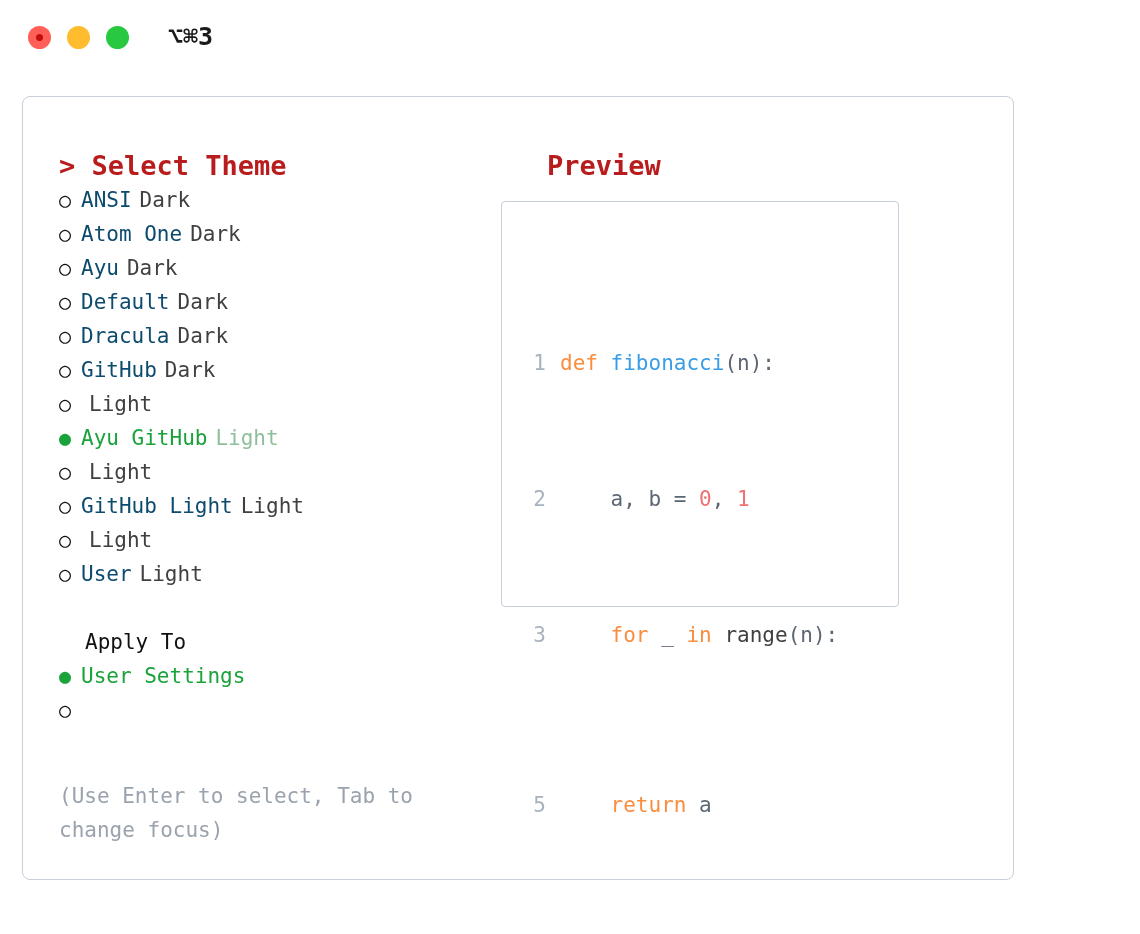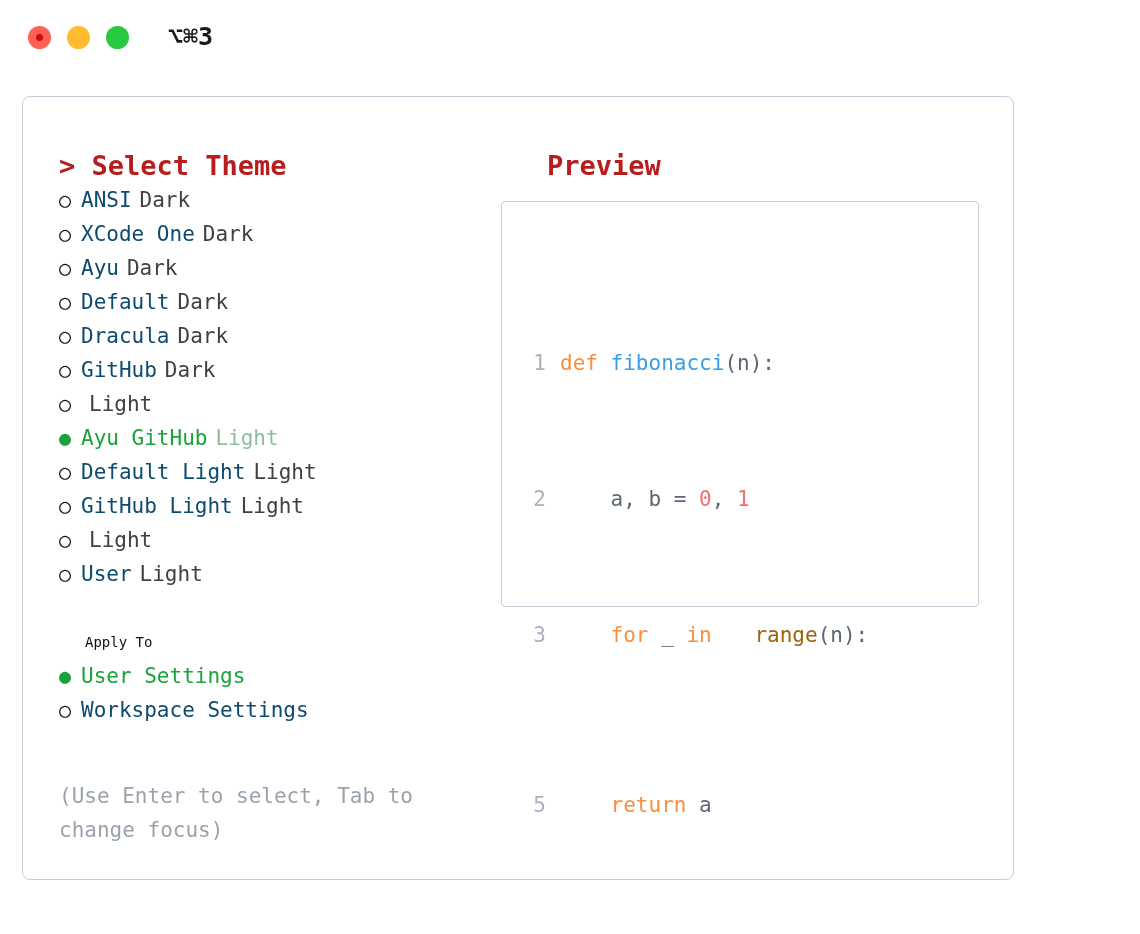--- a/index.html
+++ b/index.html
@@ -112,39 +112,39 @@
     color: #19a33a;
   }
   .label { color: #0c4a6e; }
   .tag {
     color: #404040;
     margin-left: 8px;
   }
   .row.selected .tag { color: #8fbf9a; }
   .section-gap { height: 34px; }
   .subheading {
-    font-size: 14px;
+    font-size: 21px;
     line-height: 34px;
     color: #111111;
     padding-left: 26px;
     white-space: pre;
   }
   .hint {
     margin-top: 52px;
     font-size: 21px;
     line-height: 34px;
     color: #9aa3ad;
     width: 420px;
     white-space: pre-wrap;
   }
   .preview-box {
     position: absolute;
     left: 478px;
     top: 104px;
-    width: 478px;
+    width: 398px;
     height: 406px;
     border: 1px solid #c8cfda;
     border-radius: 4px;
     box-sizing: border-box;
   }
   .code {
     position: absolute;
     left: 22px;
     top: 42px;
     font-size: 21px;
@@ -155,21 +155,21 @@
   .ln {
     display: inline-block;
     width: 22px;
     text-align: right;
     color: #a8b2bd;
     margin-right: 14px;
   }
   .kw { color: #fa8d3e; }
   .fn { color: #399ee6; }
   .num { color: #f07171; }
-  .builtin { color: #a16207; margin-left: 30px; }
+  .builtin { color: #404040; }
   .plain { color: #5c6773; }
 </style>
 </head>
 <body>
 
 <div class="window">
 
   <div class="titlebar">
     <div class="dots">
       <span class="dot red">
@@ -189,21 +189,21 @@
       <div class="list">
 
         <div class="row">
           <span class="bullet">○</span>
           <span class="label">ANSI</span>
           <span class="tag">Dark</span>
         </div>
 
         <div class="row">
           <span class="bullet">○</span>
-          <span class="label">XCode One</span>
+          <span class="label">Atom One</span>
           <span class="tag">Dark</span>
         </div>
 
         <div class="row">
           <span class="bullet">○</span>
           <span class="label">Ayu</span>
           <span class="tag">Dark</span>
         </div>
 
         <div class="row">
@@ -230,21 +230,20 @@
         </div>
 
         <div class="row selected">
           <span class="bullet">●</span>
           <span class="label">Ayu GitHub</span>
           <span class="tag">Light</span>
         </div>
 
         <div class="row">
           <span class="bullet">○</span>
-          <span class="label">Default Light</span>
           <span class="tag">Light</span>
         </div>
 
         <div class="row">
           <span class="bullet">○</span>
           <span class="label">GitHub Light</span>
           <span class="tag">Light</span>
         </div>
 
         <div class="row">
@@ -264,21 +263,20 @@
 
       <div class="subheading">Apply To</div>
 
       <div class="list">
         <div class="row selected">
           <span class="bullet">●</span>
           <span class="label">User Settings</span>
         </div>
         <div class="row">
           <span class="bullet">○</span>
-          <span class="label">Workspace Settings</span>
         </div>
       </div>
 
       <div class="hint">(Use Enter to select, Tab to change focus)</div>
     </div>
 
     <div class="col-right">
       <div class="heading">Preview</div>
     </div>
 

